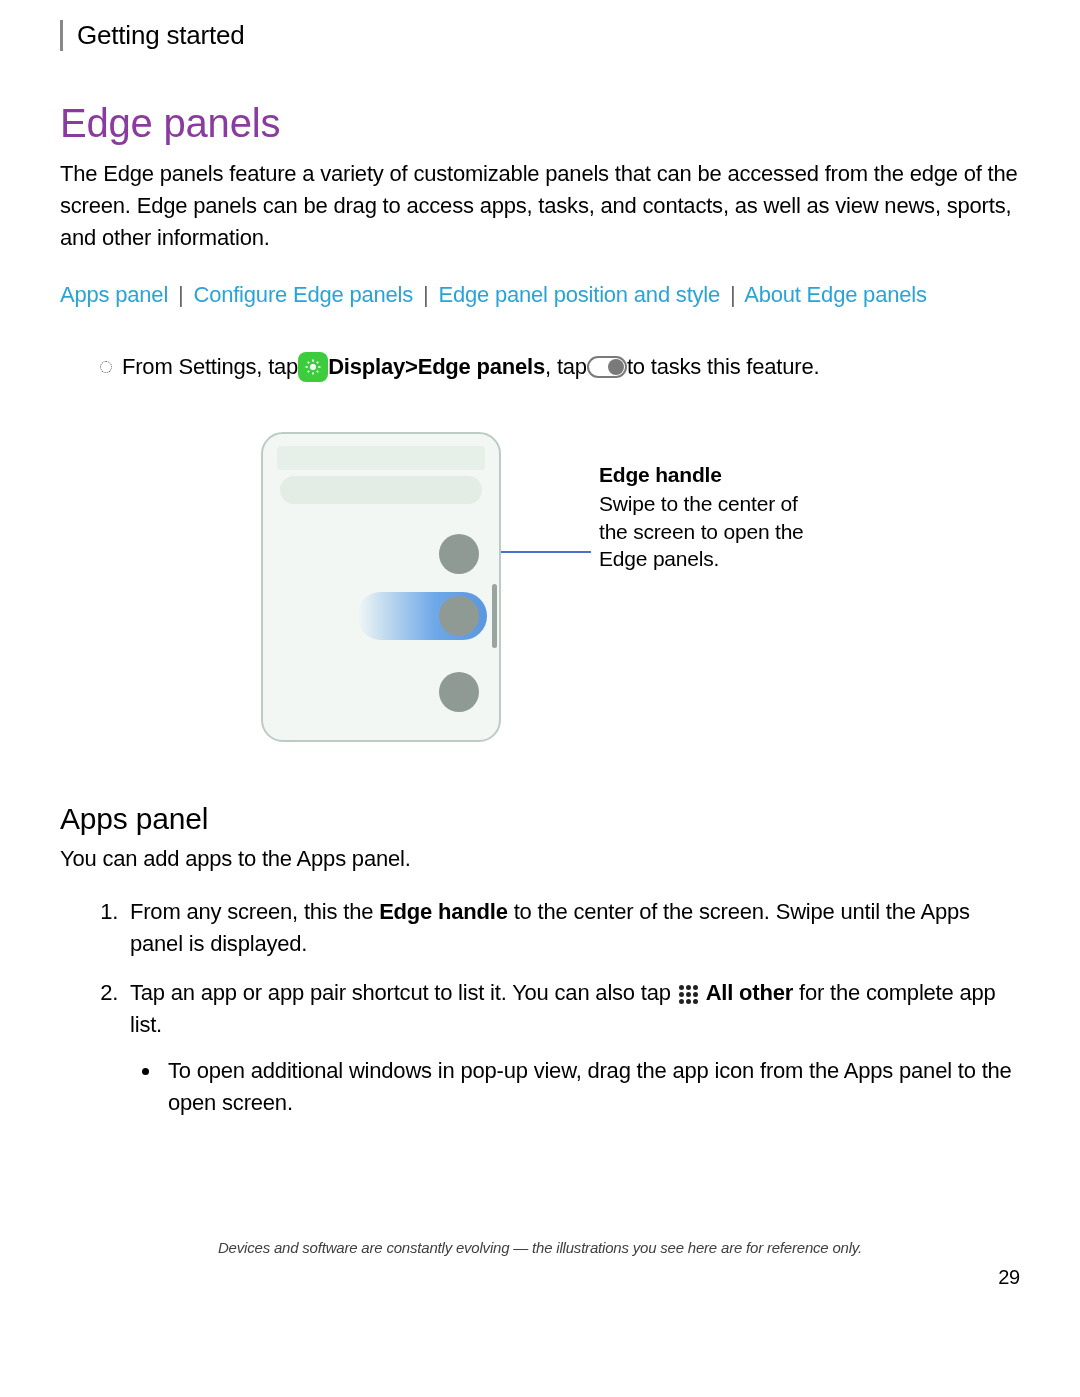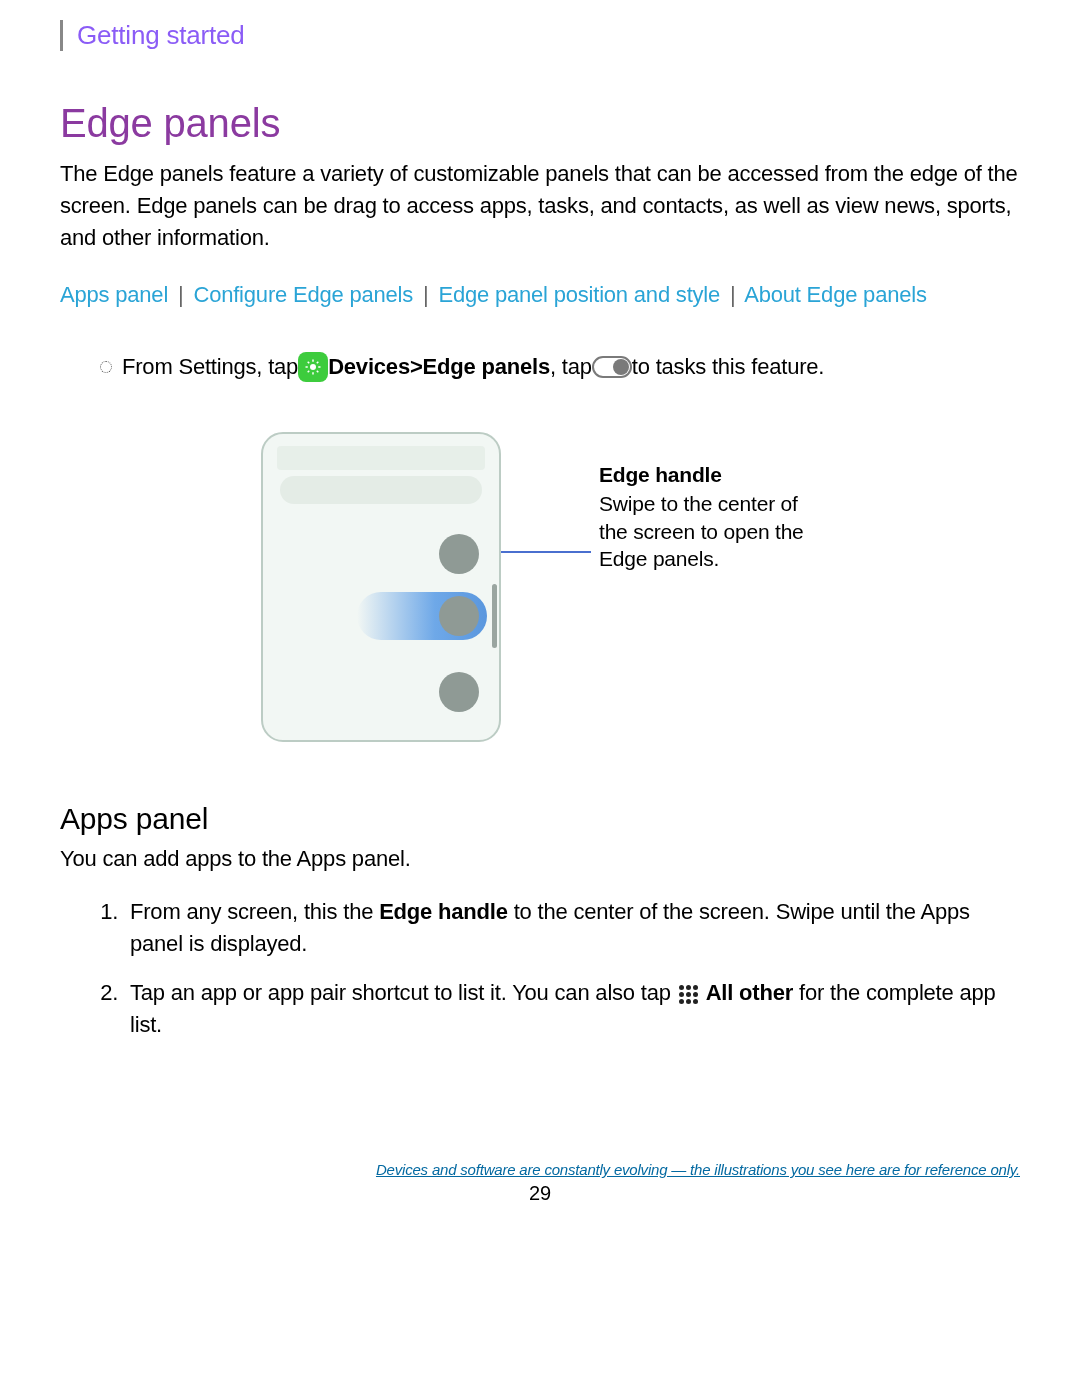--- a/index.html
+++ b/index.html
@@ -7,21 +7,21 @@
     font-family: -apple-system, BlinkMacSystemFont, "Segoe UI", Arial, sans-serif;
     font-size: 22px;
     color: #000;
     background: #fff;
     width: 1080px;
     padding: 20px 60px 40px 60px;
     letter-spacing: -0.2px;
   }
   .breadcrumb {
     font-size: 26px;
-    color: #8b5cf6;
+    color: #000000;
     border-left: 3px solid #888;
     padding-left: 14px;
     margin-bottom: 50px;
     font-weight: 400;
   }
   h1.title {
     font-size: 40px;
     color: #8b3aa0;
     font-weight: 400;
     margin-bottom: 12px;
@@ -174,31 +174,30 @@
     grid-template-columns: repeat(3, 5px);
     grid-template-rows: repeat(3, 5px);
     gap: 2px;
     vertical-align: middle;
     margin: 0 2px;
   }
   .grid-icon span {
     width: 5px; height: 5px; background: #222; border-radius: 50%;
   }
   .footer {
-    text-align: right;
+    text-align: center;
     font-size: 15px;
     font-style: italic;
-    color: #0369a1;
+    color: #404040;
     margin-top: 120px;
-    text-decoration: underline;
   }
   .pagenum {
-    text-align: center;
+    text-align: right;
     font-size: 20px;
-    margin-top: 4px;
+    margin-top: 10px;
   }
 </style>
 </head>
 <body>
 
 <div class="breadcrumb">Getting started</div>
 
 <h1 class="title">Edge panels</h1>
 
 <p class="intro">The Edge panels feature a variety of customizable panels that can be accessed from the edge of the screen. Edge panels can be drag to access apps, tasks, and contacts, as well as view news, sports, and other information.</p>
@@ -224,21 +223,21 @@
           <line x1="12" y1="19" x2="12" y2="22"></line>
         <line x1="2" y1="12" x2="5" y2="12"></line>
           <line x1="19" y1="12" x2="22" y2="12"></line>
         <line x1="4.9" y1="4.9" x2="7" y2="7"></line>
           <line x1="17" y1="17" x2="19.1" y2="19.1"></line>
         <line x1="4.9" y1="19.1" x2="7" y2="17"></line>
           <line x1="17" y1="7" x2="19.1" y2="4.9"></line>
       </g>
     </svg>
   </span>
-  <span class="bold">Devices</span>
+  <span class="bold">Display</span>
   <span class="bold">&gt;</span>
   <span class="bold">Edge panels</span>
     <span>, tap</span>
   <span class="toggle-icon"></span>
   <span>to tasks this feature.</span>
 </div>
 
 <div class="diagram-wrap">
   <div class="phone">
     <div class="phone-top"></div>
@@ -270,17 +269,20 @@
         <span></span>
         <span></span>
         <span></span>
         <span></span>
         <span></span>
         <span></span>
         <span></span>
         <span></span>
     </span>
     <span class="bold">All other</span><span> for the complete app list.</span>
+    <ul class="inner">
+      <li>To open additional windows in pop-up view, drag the app icon from the Apps panel to the open screen.</li>
+    </ul>
   </li>
 </ol>
 
 <div class="footer">Devices and software are constantly evolving — the illustrations you see here are for reference only.</div>
 <div class="pagenum">29</div>
 
 </body></html>

